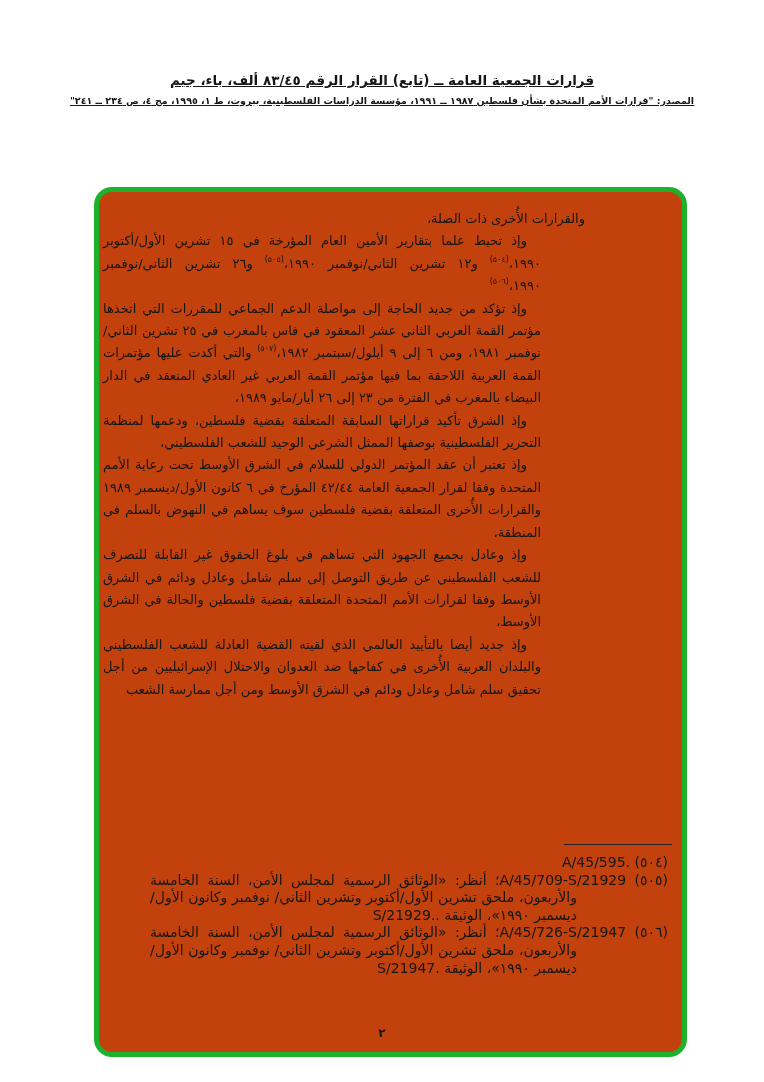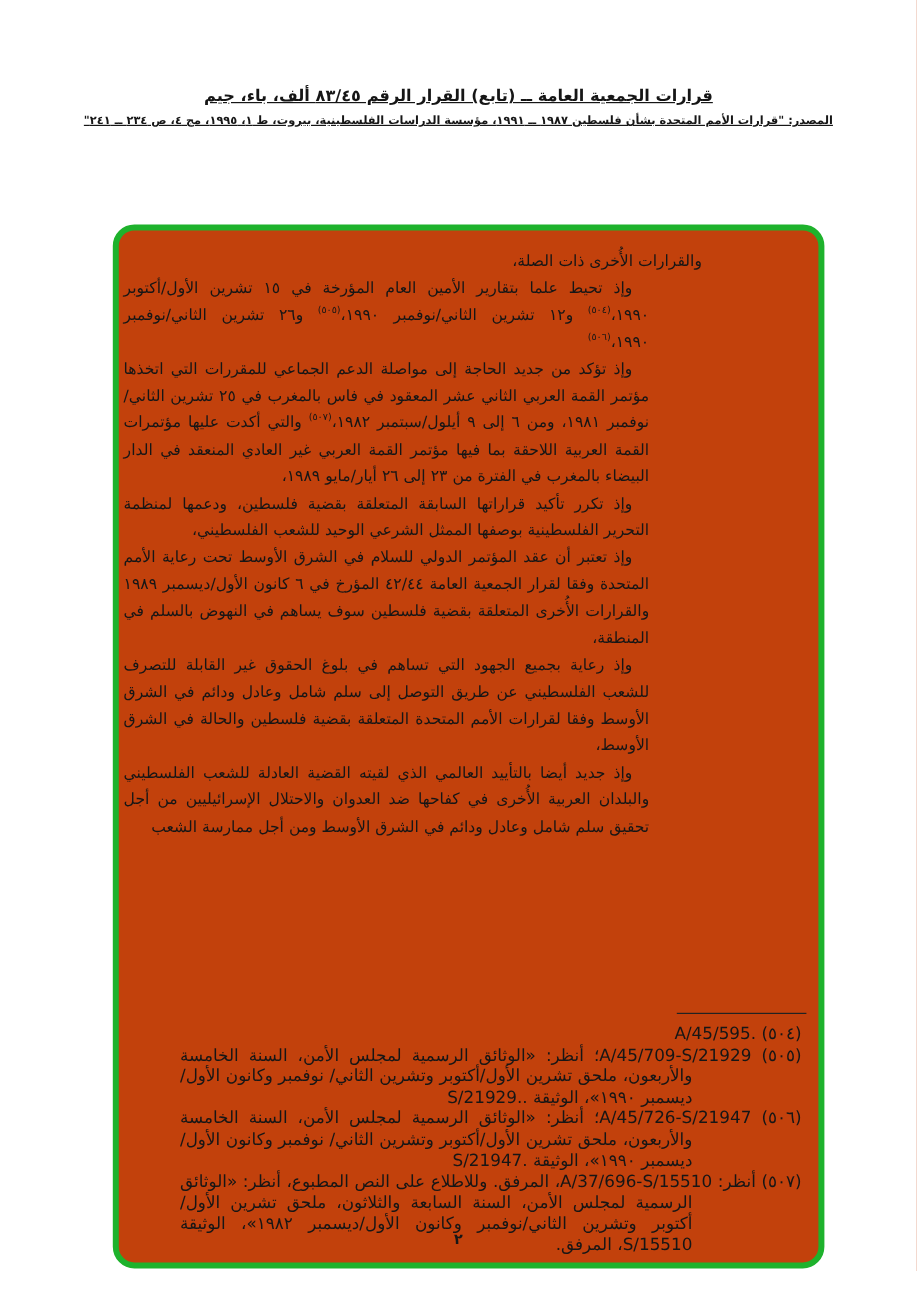--- a/index.html
+++ b/index.html
@@ -47,30 +47,29 @@
   <p class="title">قرارات الجمعية العامة ــ (تابع) القرار الرقم ٨٣/٤٥ ألف، باء، جيم</p>
   <p class="source">المصدر: "قرارات الأمم المتحدة بشأن فلسطين ١٩٨٧ ــ ١٩٩١، مؤسسة الدراسات الفلسطينية، بيروت، ط ١، ١٩٩٥، مج ٤، ص ٢٣٤ ــ ٢٤١"</p>
 </div>
 
 <div class="content-box">
 
   <div class="preamble">
     <p class="p-cont">والقرارات الأُخرى ذات الصلة،</p>
     <p><span class="lead">وإذ تحيط علما</span><span> بتقارير الأمين العام المؤرخة في ١٥ تشرين الأول/أكتوبر ١٩٩٠،</span><sup class="fn-ref">(٥٠٤)</sup><span> و١٢ تشرين الثاني/نوفمبر ١٩٩٠،</span><sup class="fn-ref">(٥٠٥)</sup><span> و٢٦ تشرين الثاني/نوفمبر ١٩٩٠،</span><sup class="fn-ref">(٥٠٦)</sup></p>
     <p><span class="lead">وإذ تؤكد من جديد</span><span> الحاجة إلى مواصلة الدعم الجماعي للمقررات التي اتخذها مؤتمر القمة العربي الثاني عشر المعقود في فاس بالمغرب في ٢٥ تشرين الثاني/نوفمبر ١٩٨١، ومن ٦ إلى ٩ أيلول/سبتمبر ١٩٨٢،</span><sup class="fn-ref">(٥٠٧)</sup><span> والتي أكدت عليها مؤتمرات القمة العربية اللاحقة بما فيها مؤتمر القمة العربي غير العادي المنعقد في الدار البيضاء بالمغرب في الفترة من ٢٣ إلى ٢٦ أيار/مايو ١٩٨٩،</span></p>
-    <p><span class="lead">وإذ تكرر تأكيد</span><span> قراراتها السابقة المتعلقة بقضية فلسطين، ودعمها لمنظمة التحرير الفلسطينية بوصفها الممثل الشرعي الوحيد للشعب الفلسطيني،</span></p>
+    <p><span class="lead">وإذ الشرق تأكيد</span><span> قراراتها السابقة المتعلقة بقضية فلسطين، ودعمها لمنظمة التحرير الفلسطينية بوصفها الممثل الشرعي الوحيد للشعب الفلسطيني،</span></p>
     <p><span class="lead">وإذ تعتبر</span><span> أن عقد المؤتمر الدولي للسلام في الشرق الأوسط تحت رعاية الأمم المتحدة وفقا لقرار الجمعية العامة ٤٢/٤٤ المؤرخ في ٦ كانون الأول/ديسمبر ١٩٨٩ والقرارات الأُخرى المتعلقة بقضية فلسطين سوف يساهم في النهوض بالسلم في المنطقة،</span></p>
-    <p><span class="lead">وإذ رعاية</span><span> بجميع الجهود التي تساهم في بلوغ الحقوق غير القابلة للتصرف للشعب الفلسطيني عن طريق التوصل إلى سلم شامل وعادل ودائم في الشرق الأوسط وفقا لقرارات الأمم المتحدة المتعلقة بقضية فلسطين والحالة في الشرق الأوسط،</span></p>
+    <p><span class="lead">وإذ وعادل</span><span> بجميع الجهود التي تساهم في بلوغ الحقوق غير القابلة للتصرف للشعب الفلسطيني عن طريق التوصل إلى سلم شامل وعادل ودائم في الشرق الأوسط وفقا لقرارات الأمم المتحدة المتعلقة بقضية فلسطين والحالة في الشرق الأوسط،</span></p>
     <p><span class="lead">وإذ جديد أيضا</span><span> بالتأييد العالمي الذي لقيته القضية العادلة للشعب الفلسطيني والبلدان العربية الأُخرى في كفاحها ضد العدوان والاحتلال الإسرائيليين من أجل تحقيق سلم شامل وعادل ودائم في الشرق الأوسط ومن أجل ممارسة الشعب</span></p>
   </div>
 
   <hr class="footnote-sep">
 
   <div class="footnotes">
     <p><span class="fn-marker">(٥٠٤)</span>&nbsp;<span>A/45/595.‎</span></p>
     <p><span class="fn-marker">(٥٠٥)</span>&nbsp;<span>A/45/709-S/21929؛ أنظر: «الوثائق الرسمية لمجلس الأمن، السنة الخامسة والأربعون، ملحق تشرين الأول/أكتوبر وتشرين الثاني/ نوفمبر وكانون الأول/ديسمبر ١٩٩٠»، الوثيقة S/21929..‎</span></p>
     <p><span class="fn-marker">(٥٠٦)</span>&nbsp;<span>A/45/726-S/21947؛ أنظر: «الوثائق الرسمية لمجلس الأمن، السنة الخامسة والأربعون، ملحق تشرين الأول/أكتوبر وتشرين الثاني/ نوفمبر وكانون الأول/ديسمبر ١٩٩٠»، الوثيقة S/21947.‎</span></p>
-    <p><span class="fn-marker">(٥٠٧)</span>&nbsp;<span>أنظر: A/37/696-S/15510، المرفق. وللاطلاع على النص المطبوع، أنظر: «الوثائق الرسمية لمجلس الأمن، السنة السابعة والثلاثون، ملحق تشرين الأول/أكتوبر وتشرين الثاني/نوفمبر وكانون الأول/ديسمبر ١٩٨٢»، الوثيقة S/15510، المرفق.</span></p>
   </div>
 
 </div>
 
 <div class="page-number">٢</div>
 
 </body></html>

